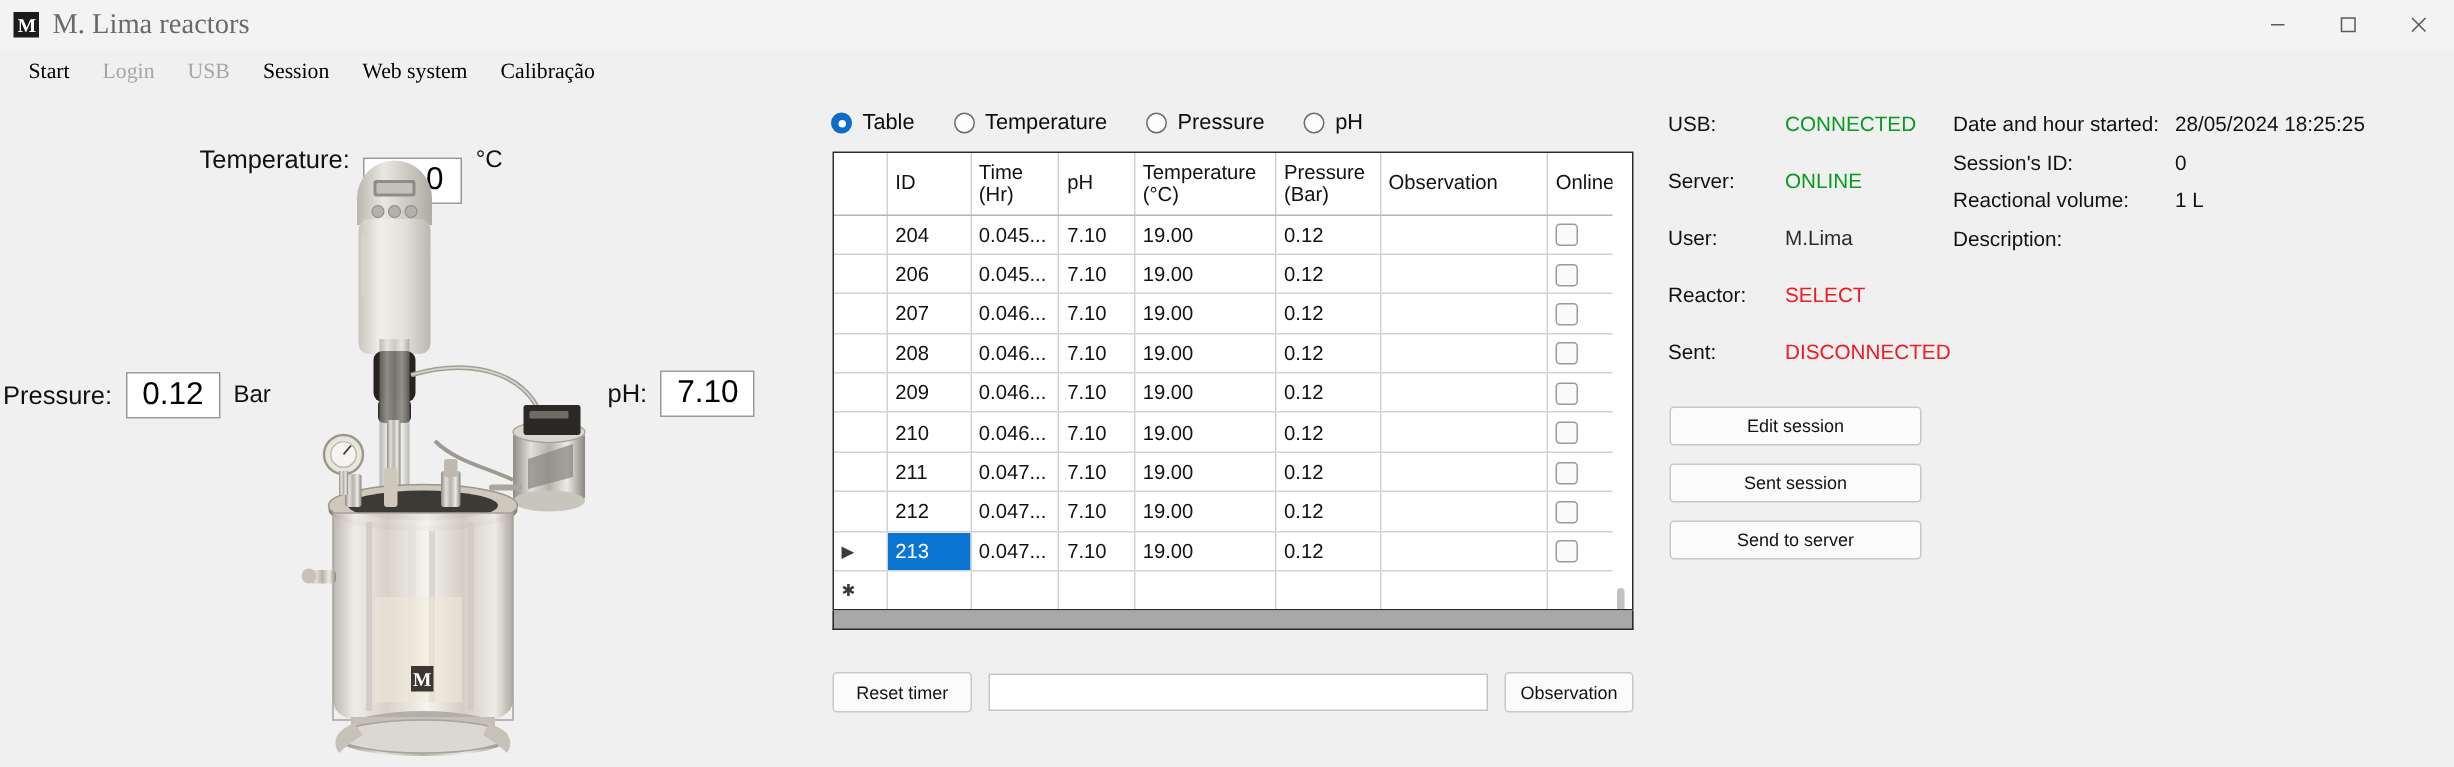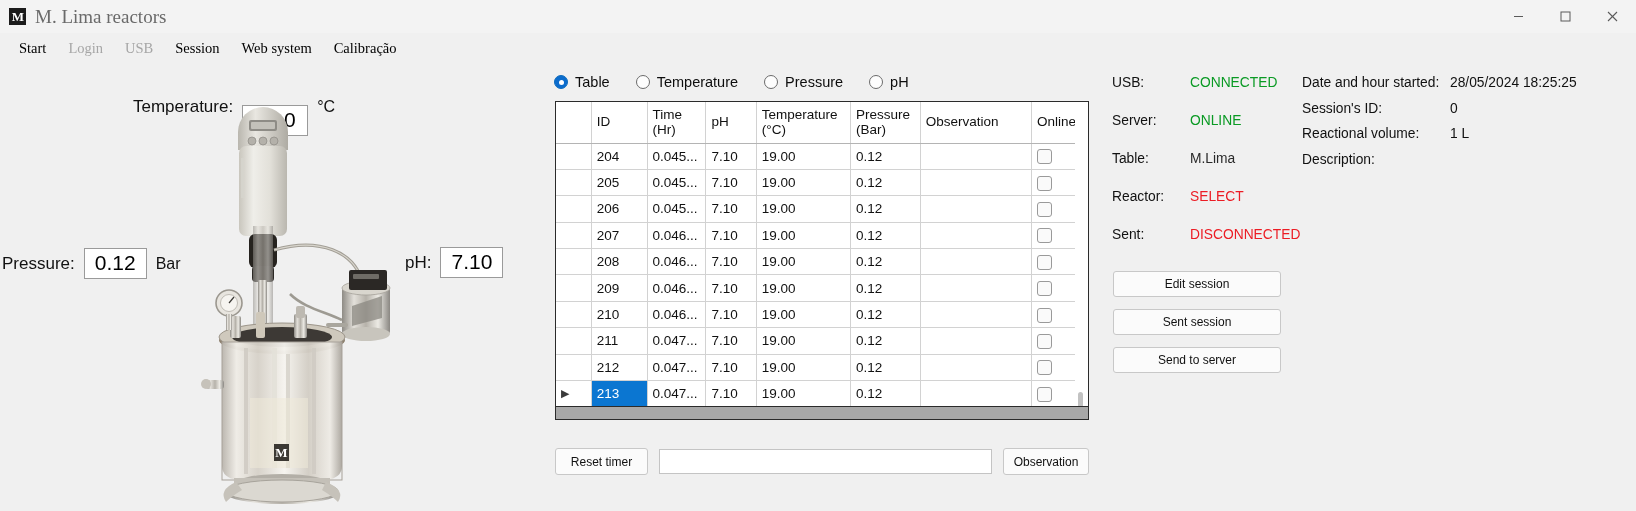--- a/index.html
+++ b/index.html
@@ -539,30 +539,20 @@
               <td class="id-cell">204</td>
               <td>0.045...</td>
               <td>7.10</td>
               <td>19.00</td>
               <td>0.12</td>
               <td></td>
               <td class="online-cell"><span class="chk"></span></td>
             </tr>
             <tr>
               <td class="cell-sel"></td>
-              <td class="id-cell">205</td>
-              <td>0.045...</td>
-              <td>7.10</td>
-              <td>19.00</td>
-              <td>0.12</td>
-              <td></td>
-              <td class="online-cell"><span class="chk"></span></td>
-            </tr>
-            <tr>
-              <td class="cell-sel"></td>
               <td class="id-cell">206</td>
               <td>0.045...</td>
               <td>7.10</td>
               <td>19.00</td>
               <td>0.12</td>
               <td></td>
               <td class="online-cell"><span class="chk"></span></td>
             </tr>
             <tr>
               <td class="cell-sel"></td>
@@ -658,21 +648,21 @@
       <div class="btn" id="btn-observation">Observation</div>
     </div>
   </div>
 
   <div class="right-panel">
     <div class="status-grid" id="status-grid">
         <div class="k">USB:</div>
         <div class="v green">CONNECTED</div>
         <div class="k">Server:</div>
         <div class="v green">ONLINE</div>
-        <div class="k">Table:</div>
+        <div class="k">User:</div>
         <div class="v plain">M.Lima</div>
         <div class="k">Reactor:</div>
         <div class="v red">SELECT</div>
         <div class="k">Sent:</div>
         <div class="v red">DISCONNECTED</div>
       </div>
     <div class="session-grid" id="session-grid">
         <div class="k">Date and hour started:</div>
         <div class="v">28/05/2024 18:25:25</div>
         <div class="k">Session's ID:</div>

